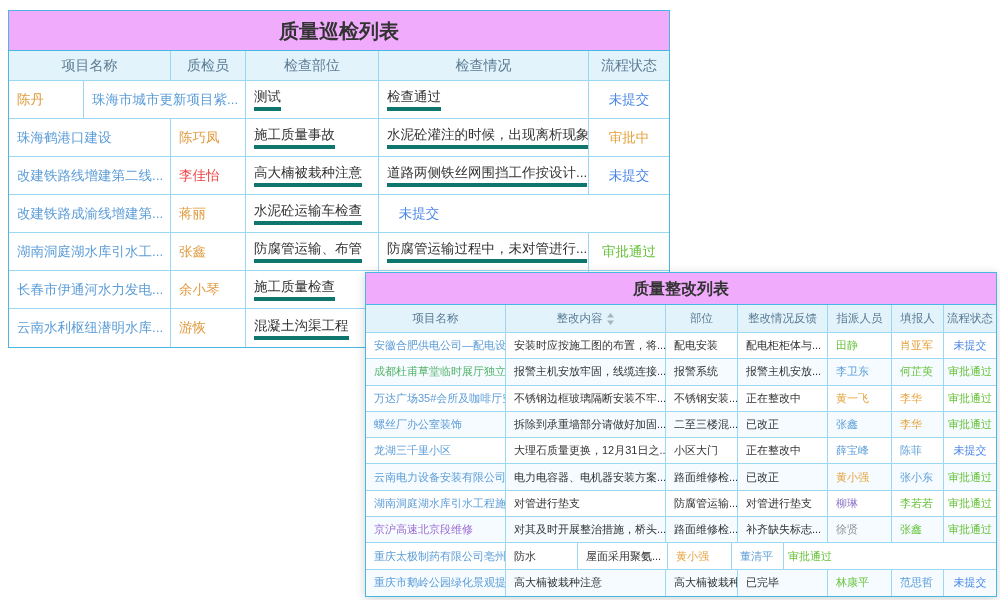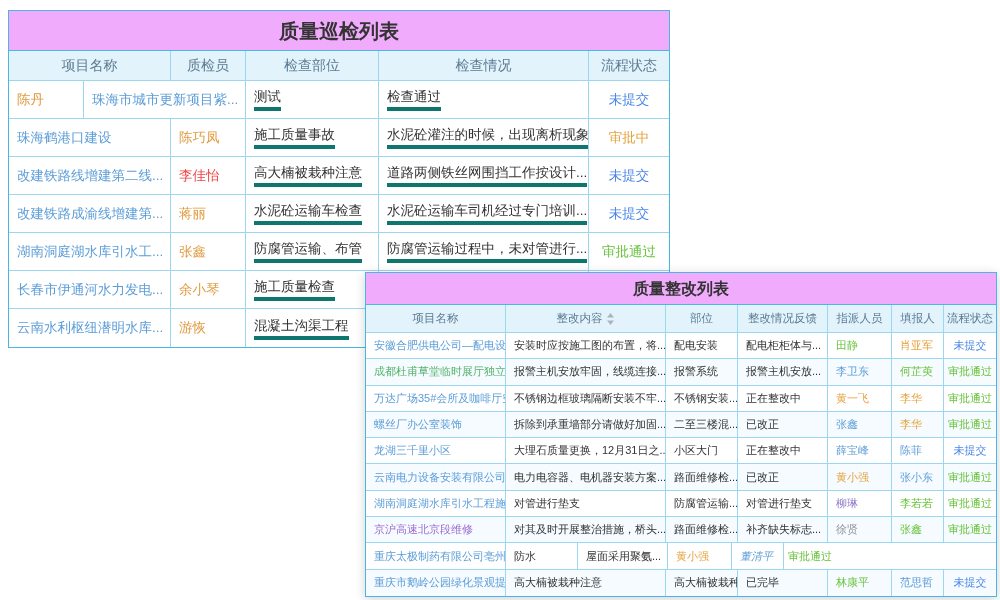--- a/index.html
+++ b/index.html
@@ -122,23 +122,20 @@
 
   <div class="data-row">
     <div class="cell c-project">
             <span class="link" style="color: rgb(92, 157, 216);">改建铁路成渝线增建第...</span>
           </div>
     <div class="cell c-inspector">
             <span style="color: rgb(224, 154, 62);">蒋丽</span>
           </div>
     <div class="cell c-part">
             <span class="dashed">水泥砼运输车检查</span>
-          </div>
-    <div class="cell c-situation">
-            <span class="dashed">水泥砼运输车司机经过专门培训...</span>
           </div>
     <div class="cell c-status center">
             <span style="color: rgb(74, 134, 232);">未提交</span>
           </div>
   </div>
 
   <div class="data-row">
     <div class="cell c-project">
             <span class="link" style="color: rgb(92, 157, 216);">湖南洞庭湖水库引水工...</span>
           </div>
@@ -413,21 +410,21 @@
     <div class="cell c2-part">
             <span>防水</span>
           </div>
     <div class="cell c2-feedback">
             <span>屋面采用聚氨...</span>
           </div>
     <div class="cell c2-assignee">
             <span style="color: rgb(230, 162, 60);">黄小强</span>
           </div>
     <div class="cell c2-reporter">
-            <span style="color: rgb(92, 157, 216); font-style: italic;">董清平</span>
+            <span style="color: rgb(92, 157, 216);">董清平</span>
           </div>
     <div class="cell c2-status center">
             <span style="color: rgb(103, 194, 58);">审批通过</span>
           </div>
   </div>
 
   <div class="data-row">
     <div class="cell c2-project">
             <span class="link2" style="color: rgb(92, 157, 216);">重庆市鹅岭公园绿化景观提升...</span>
           </div>

